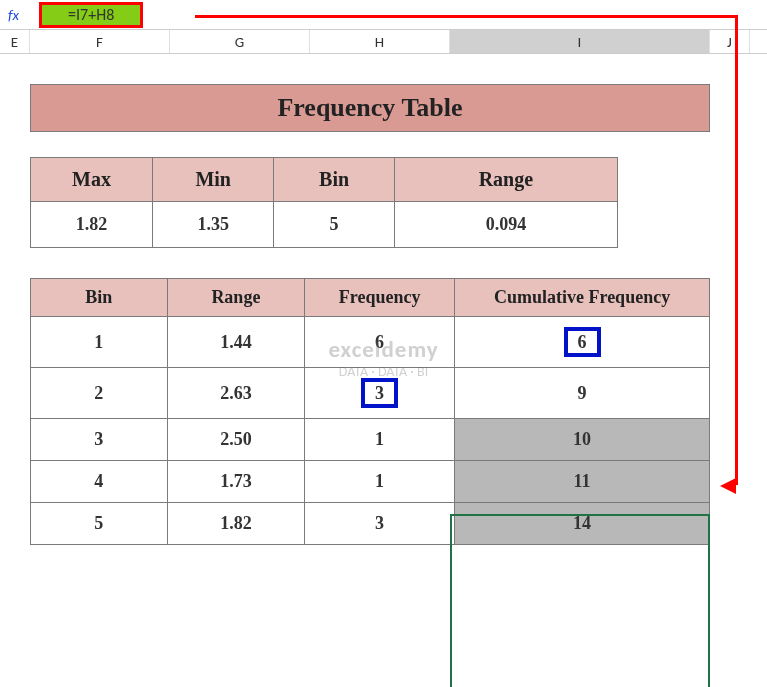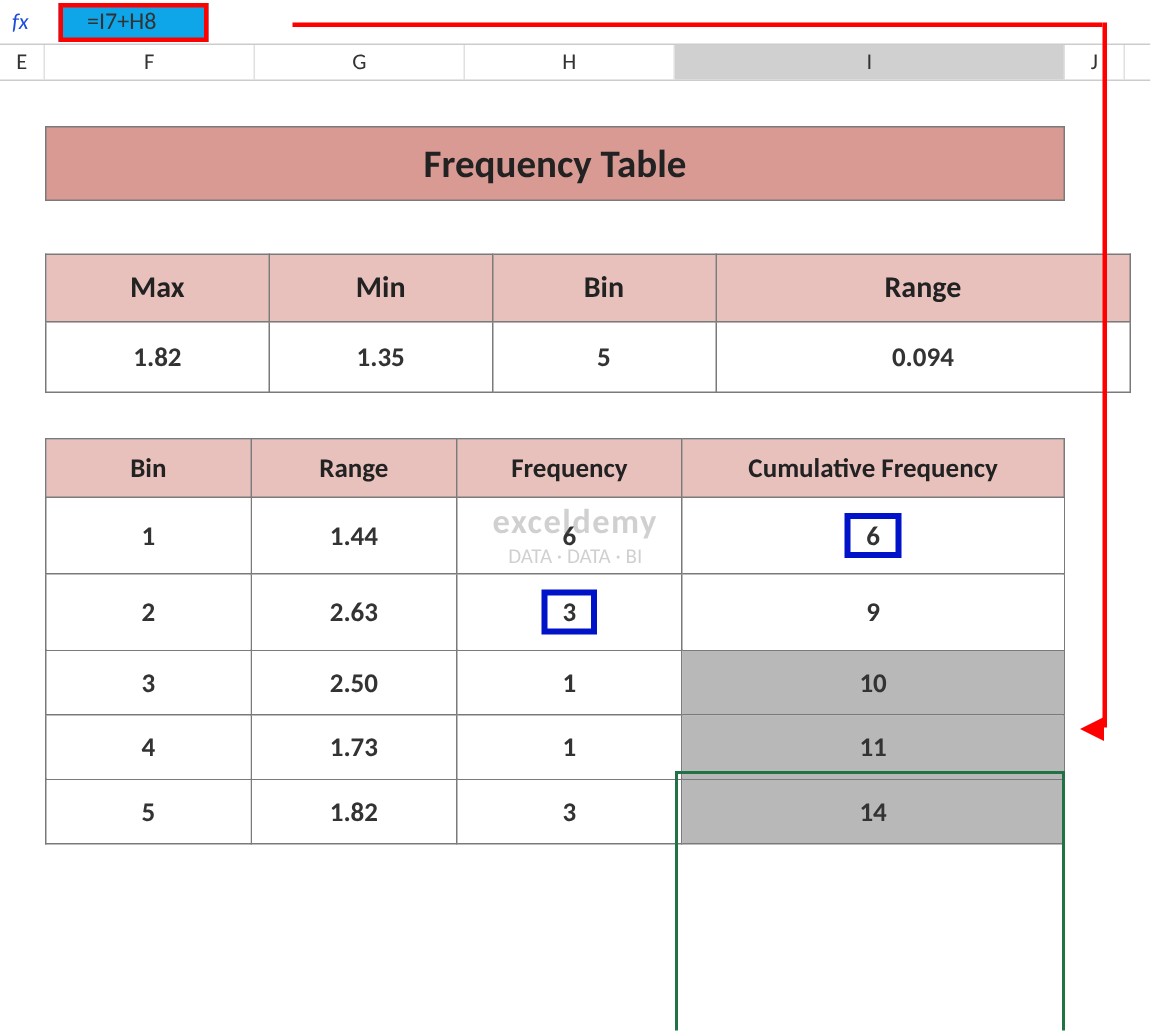--- a/index.html
+++ b/index.html
@@ -1,38 +1,38 @@
 <!DOCTYPE html>
 <html><head>
   <meta charset="utf-8">
   <style>
     * { box-sizing: border-box; margin: 0; padding: 0; }
     body { font-family: Calibri, Arial, sans-serif; background: #fff; width: 767px; height: 687px; overflow: hidden; position: relative; }
     
     .formula-bar { display: flex; align-items: center; border-bottom: 1px solid #ccc; height: 30px; padding-left: 8px; }
     .fx-label { font-style: italic; color: #1d4ed8; font-size: 15px; margin-right: 20px; }
-    .formula-box { border: 3px solid #ff0000; padding: 2px 16px; font-size: 16px; color: #333; min-width: 100px; height: 26px; display: flex; align-items: center; background: #0ea5e9; }
+    .formula-box { border: 3px solid #ff0000; padding: 2px 26px; font-size: 16px; color: #333; min-width: 100px; height: 26px; display: flex; align-items: center; background: #84cc16; }
     
     .col-headers { display: flex; border-bottom: 1px solid #ccc; height: 24px; background: #fff; }
     .col-h { text-align: center; font-size: 15px; color: #333; border-right: 1px solid #e0e0e0; display: flex; align-items: center; justify-content: center; }
     .col-h.active { background: #d0d0d0; }
     .col-e { width: 30px; }
     .col-f { width: 140px; }
     .col-g { width: 140px; }
     .col-h-h { width: 140px; }
     .col-i { width: 260px; }
     .col-j { width: 40px; }
     
-    .sheet { position: relative; padding-left: 30px; }
+    .sheet { position: relative; padding-left: 30px; font-family: Liberation Serif, serif; }
     
     .title-row { background: #d99a94; color: #222; font-size: 26px; font-weight: bold; text-align: center; border: 1px solid #7a7a7a; width: 680px; padding: 8px 0; margin-top: 30px; }
     
     table { border-collapse: collapse; }
     
-    .stats-table { width: 724px; margin-top: 35px; }
+    .stats-table { width: 588px; margin-top: 25px; }
     .stats-table th { background: #e8c1bd; color: #222; font-size: 20px; font-weight: bold; border: 1px solid #7a7a7a; padding: 10px 0; }
     .stats-table td { background: #fff; color: #333; font-size: 18px; font-weight: bold; text-align: center; border: 1px solid #7a7a7a; padding: 12px 0; }
     .stats-table .c-f { width: 140px; }
     .stats-table .c-g { width: 140px; }
     .stats-table .c-h { width: 140px; }
     .stats-table .c-i { width: 260px; }
     
     .freq-table { width: 680px; margin-top: 30px; }
     .freq-table th { background: #e8c1bd; color: #222; font-size: 18px; font-weight: bold; border: 1px solid #7a7a7a; padding: 8px 4px; }
     .freq-table td { background: #fff; color: #333; font-size: 18px; font-weight: bold; text-align: center; border: 1px solid #7a7a7a; padding: 10px 0; position: relative; }

